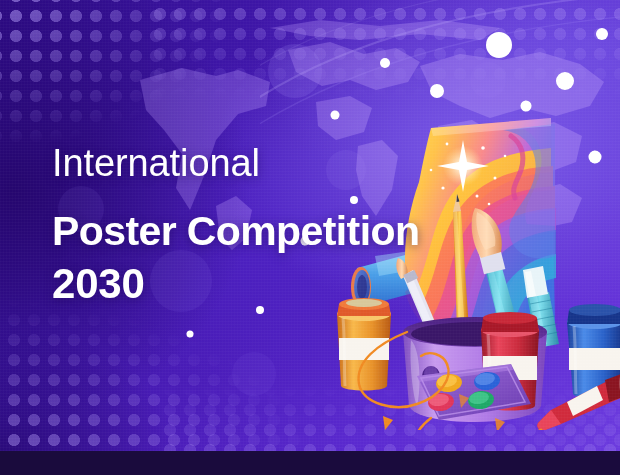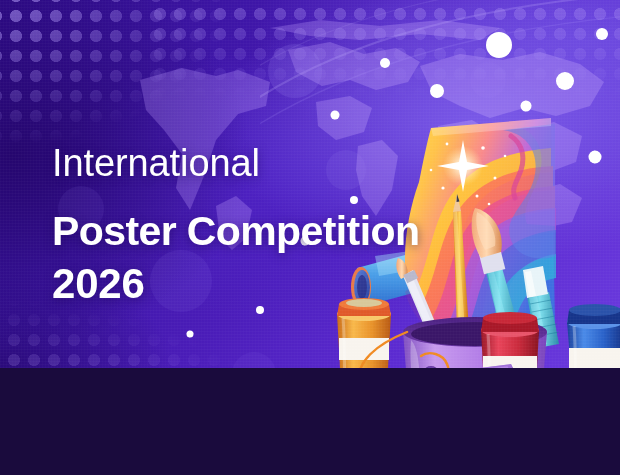--- a/index.html
+++ b/index.html
@@ -1,20 +1,20 @@
 <!DOCTYPE html>
 <html><head>
 <meta charset="utf-8">
 <style>
   html,body{margin:0;padding:0;background:#1a0b3d;}
   body{font-family:"Liberation Sans",sans-serif;}
 
   #banner{
     position:relative;
-    width:620px;height:368px;
+    width:620px;height:451px;
     overflow:hidden;
     background:#4d7c0f;
   }
 
   
   .bg-base{
     position:absolute;inset:0;
     background:
       radial-gradient(ellipse 70% 60% at 78% 34%, #7a5ae8 0%, rgba(122,90,232,0) 62%),
       radial-gradient(ellipse 90% 70% at 95% 10%, #6a46dd 0%, rgba(106,70,221,0) 60%),
@@ -198,21 +198,21 @@
     </div>
   <div class="sparkle" style="left:186px;top:330px;width:7px;height:7px;">
       <i class="sp-core"></i>
       <i class="sp-v"></i>
       <i class="sp-h"></i>
     </div>
 
   <div class="headline">
     <div class="line l1">International</div>
     <div class="line l2">Poster Competition</div>
-    <div class="line l3">2026</div>
+    <div class="line l3">2030</div>
   </div>
 
   <div class="artwork">
   <svg width="290" height="330" viewBox="0 0 290 330">
     <defs>
       <linearGradient id="gTube" x1="0" y1="0" x2="0" y2="1">
         <stop offset="0" stop-color="#8fd0f5"></stop>
             <stop offset=".45" stop-color="#4a9fe8"></stop>
             <stop offset="1" stop-color="#2f6fd0"></stop>
       </linearGradient>

